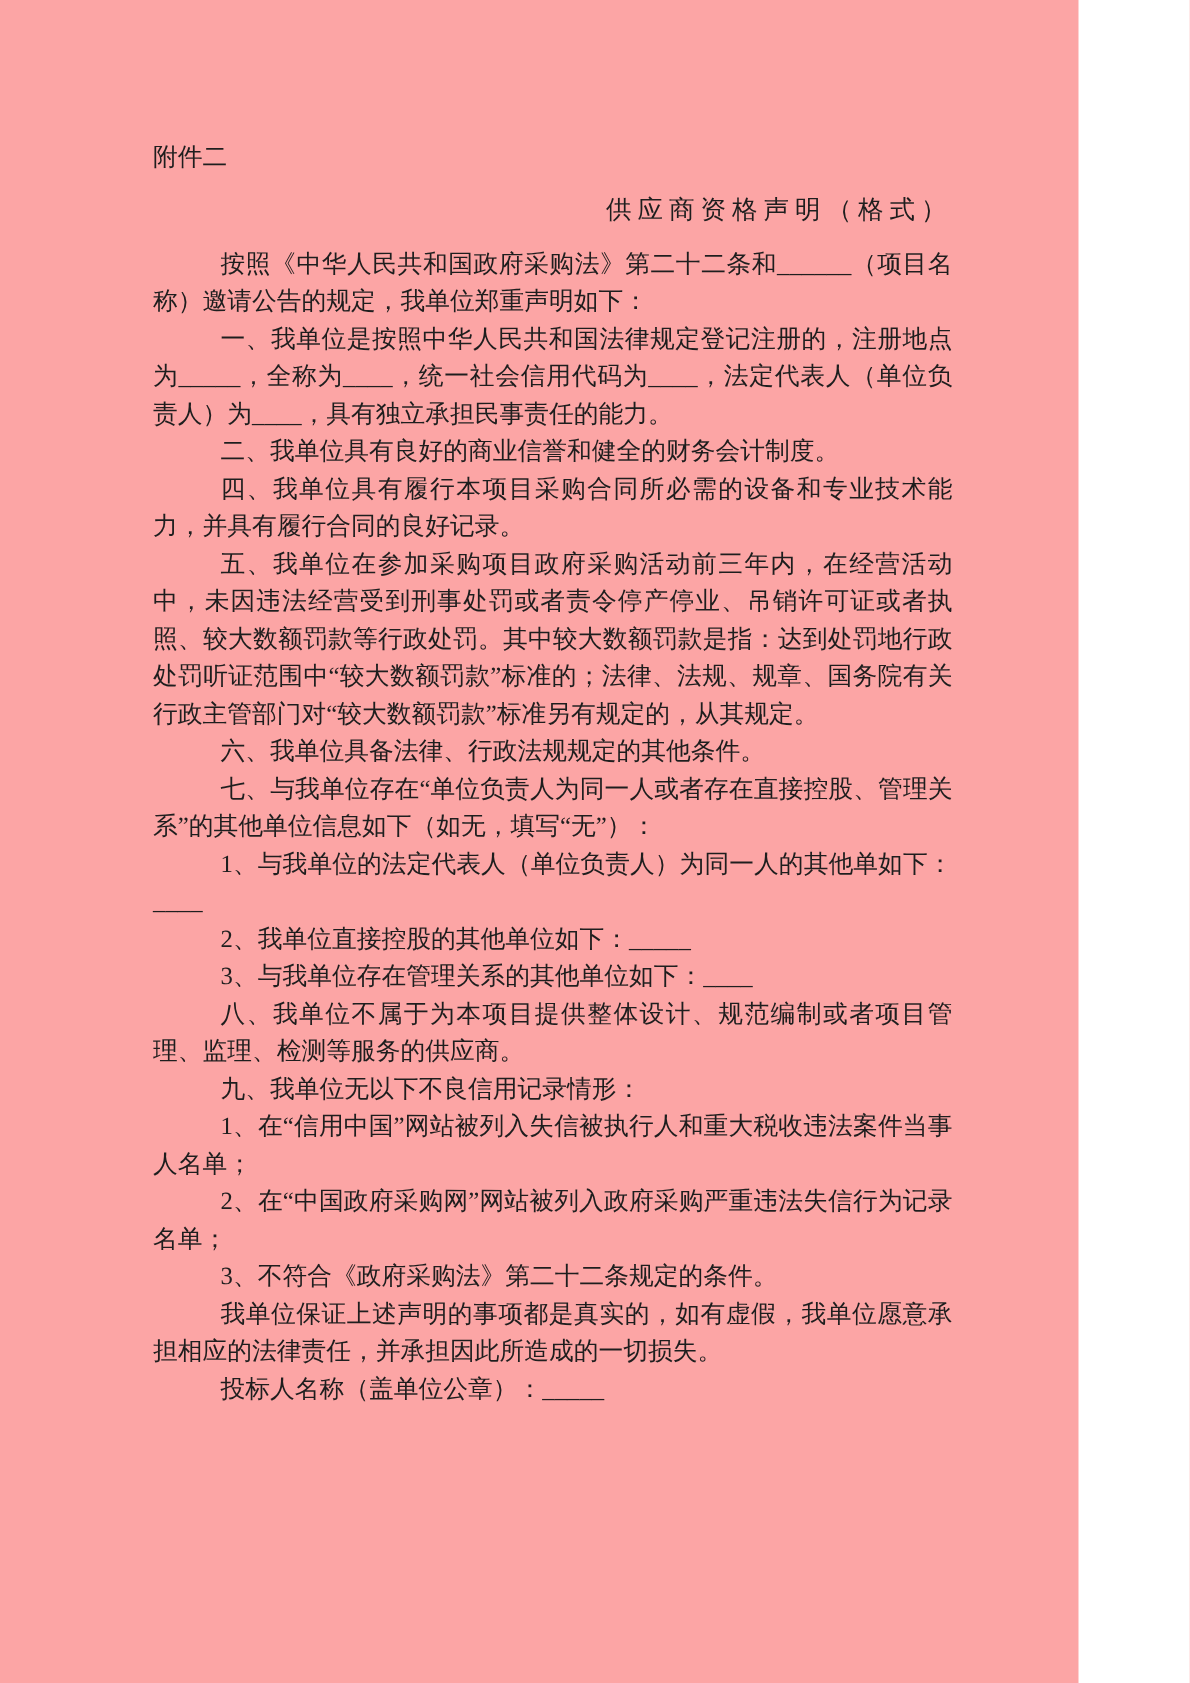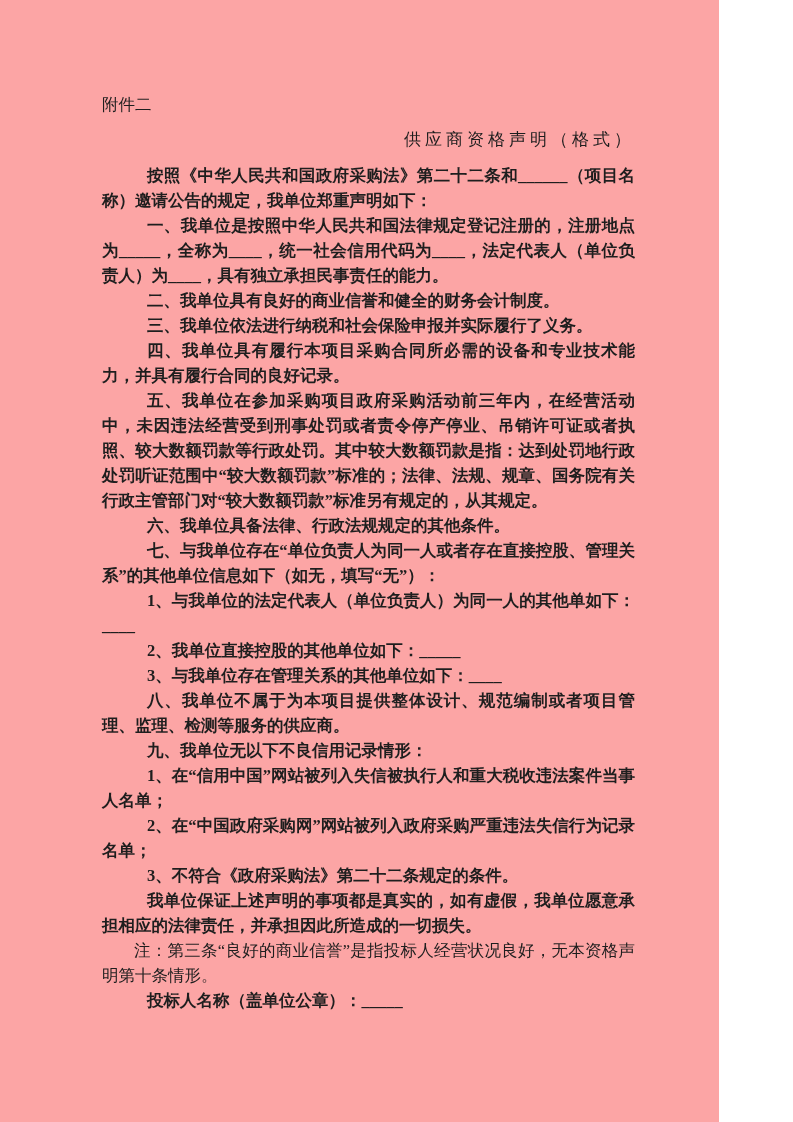--- a/index.html
+++ b/index.html
@@ -29,42 +29,40 @@
     text-align: left;
   }
   .title {
     text-align: right;
     font-size: 17px;
     font-weight: normal;
     letter-spacing: 4px;
     line-height: 25px;
     margin: 10px 0 11px 0;
   }
-  .indent { text-indent: 45px; font-weight: bold; }
+  .indent { text-indent: 45px; }
   .indent-sm { text-indent: 32px; }
   .salutation { text-indent: 0; }
 </style>
 </head>
 <body>
 
 <div class="page">
   <p class="attach">附件二</p>
   <div class="title">供应商资格声明（格式）</div>
   <p class="indent">按照《中华人民共和国政府采购法》第二十二条和______（项目名称）邀请公告的规定，我单位郑重声明如下：</p>
   <p class="indent">一、我单位是按照中华人民共和国法律规定登记注册的，注册地点为_____，全称为____，统一社会信用代码为____，法定代表人（单位负责人）为____，具有独立承担民事责任的能力。</p>
   <p class="indent">二、我单位具有良好的商业信誉和健全的财务会计制度。</p>
-  <p class="indent">三、我单位依法进行纳税和社会保险申报并实际履行了义务。</p>
   <p class="indent">四、我单位具有履行本项目采购合同所必需的设备和专业技术能力，并具有履行合同的良好记录。</p>
   <p class="indent">五、我单位在参加采购项目政府采购活动前三年内，在经营活动中，未因违法经营受到刑事处罚或者责令停产停业、吊销许可证或者执照、较大数额罚款等行政处罚。其中较大数额罚款是指：达到处罚地行政处罚听证范围中“较大数额罚款”标准的；法律、法规、规章、国务院有关行政主管部门对“较大数额罚款”标准另有规定的，从其规定。</p>
   <p class="indent">六、我单位具备法律、行政法规规定的其他条件。</p>
   <p class="indent">七、与我单位存在“单位负责人为同一人或者存在直接控股、管理关系”的其他单位信息如下（如无，填写“无”）：</p>
   <p class="indent">1、与我单位的法定代表人（单位负责人）为同一人的其他单如下：____</p>
   <p class="indent">2、我单位直接控股的其他单位如下：_____</p>
   <p class="indent">3、与我单位存在管理关系的其他单位如下：____</p>
   <p class="indent">八、我单位不属于为本项目提供整体设计、规范编制或者项目管理、监理、检测等服务的供应商。</p>
   <p class="indent">九、我单位无以下不良信用记录情形：</p>
   <p class="indent">1、在“信用中国”网站被列入失信被执行人和重大税收违法案件当事人名单；</p>
   <p class="indent">2、在“中国政府采购网”网站被列入政府采购严重违法失信行为记录名单；</p>
   <p class="indent">3、不符合《政府采购法》第二十二条规定的条件。</p>
   <p class="indent">我单位保证上述声明的事项都是真实的，如有虚假，我单位愿意承担相应的法律责任，并承担因此所造成的一切损失。</p>
-  <p class="indent-sm">注：第三条“良好的商业信誉”是指投标人经营状况良好，无本资格声明第十条情形。</p>
   <p class="indent">投标人名称（盖单位公章）：_____</p>
 </div>
 
 </body></html>

